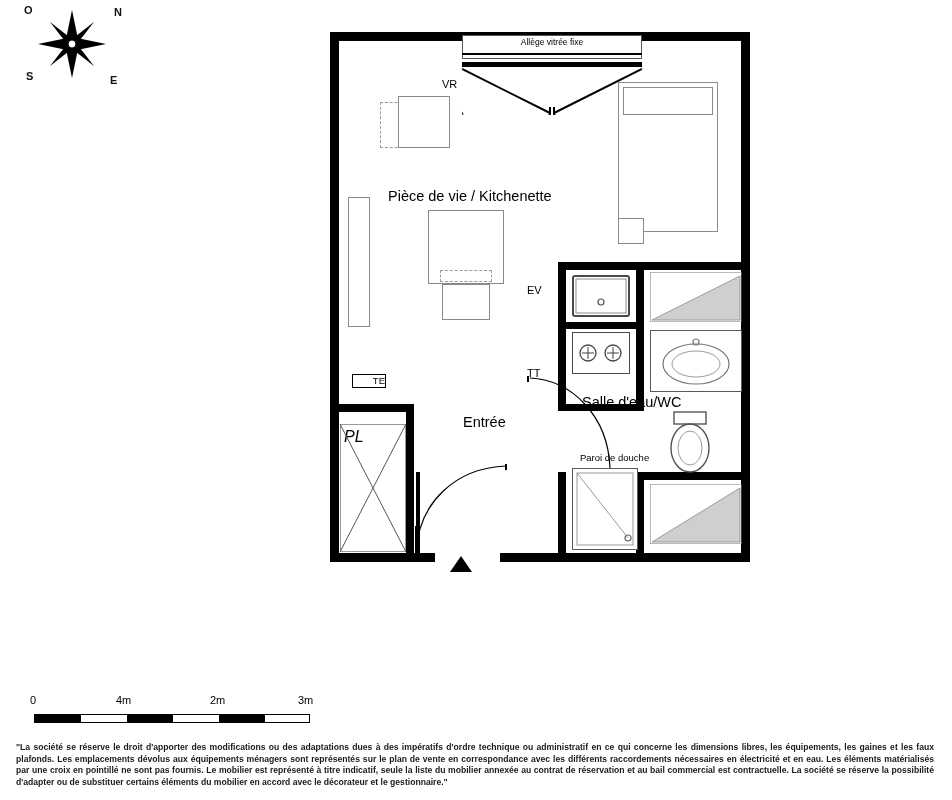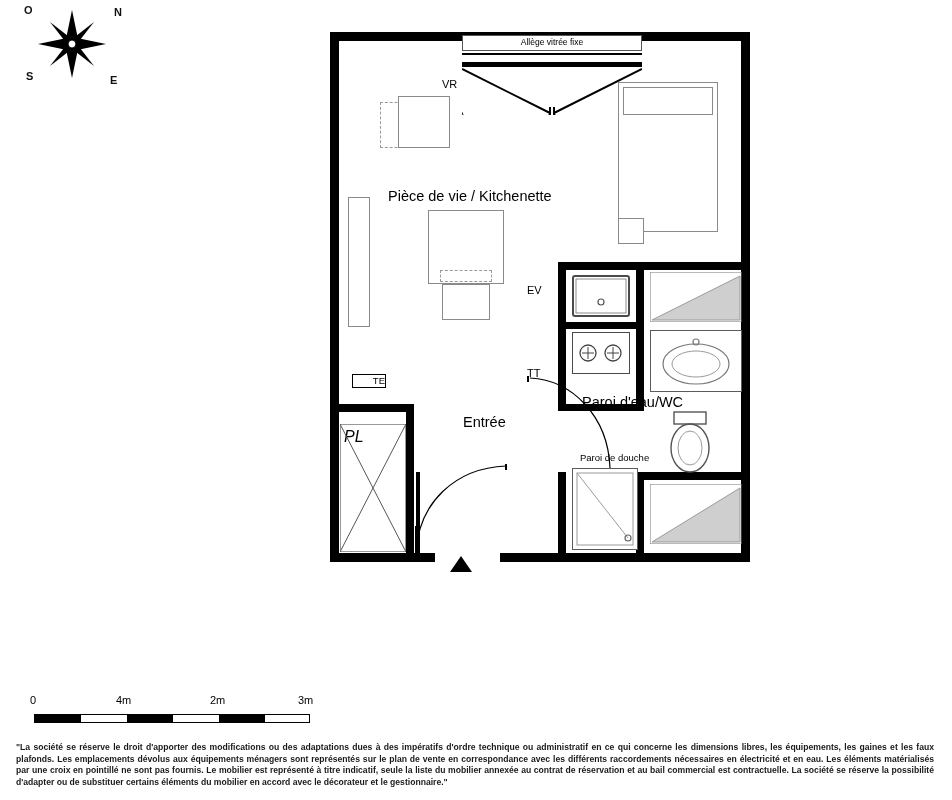--- a/index.html
+++ b/index.html
@@ -236,21 +236,21 @@
 
     <div class="wall" style="left:306px; top:440px; width:8px; height:90px;"></div>
 
     <div class="wall" style="left:306px; top:440px; width:114px; height:8px;"></div>
 
     <div class="wall" style="left:76px; top:372px; width:8px; height:158px;"></div>
     <div class="wall" style="left:0px; top:372px; width:84px; height:8px;"></div>
 
     <div class="wall" style="left:0px; top:340px; width:8px; height:32px;"></div>
 
-    <div class="allege" style="left:132px; top:3px; width:180px; height:16px;">Allège vitrée fixe</div>
+    <div class="allege" style="left:132px; top:3px; width:180px; height:24px;">Allège vitrée fixe</div>
     <div class="thin" style="left:132px; top:21px; width:180px; height:2px;"></div>
     <div class="thin" style="left:132px; top:30px; width:180px; height:5px;"></div>
 
     <div class="code-label" style="left:112px; top:46px;">VR</div>
 
     <svg class="thin" style="left:132px; top:35px; width:180px; height:48px; background:transparent;" width="180" height="48" viewBox="0 0 180 48">
       <line x1="0" y1="2" x2="88" y2="46" stroke="#000" stroke-width="2"></line>
       <line x1="180" y1="2" x2="92" y2="46" stroke="#000" stroke-width="2"></line>
       <path d="M0 2 A 46 46 0 0 0 88 46" fill="none" stroke="#000" stroke-width="1"></path>
       <path d="M180 2 A 46 46 0 0 1 92 46" fill="none" stroke="#000" stroke-width="1"></path>
@@ -296,21 +296,21 @@
       <polygon points="2,48 90,48 90,4" fill="#cfcfcf" stroke="#9a9a9a" stroke-width="1"></polygon>
     </svg>
 
     <div class="outline" style="left:320px; top:298px; width:92px; height:62px; border:1.5px solid #5a5a5a;"></div>
     <svg style="position:absolute; left:320px; top:298px;" width="92" height="62" viewBox="0 0 92 62">
       <ellipse cx="46" cy="34" rx="33" ry="20" fill="none" stroke="#777" stroke-width="1.2"></ellipse>
       <ellipse cx="46" cy="34" rx="24" ry="13" fill="none" stroke="#9a9a9a" stroke-width="1"></ellipse>
       <circle cx="46" cy="12" r="3" fill="none" stroke="#777" stroke-width="1.2"></circle>
     </svg>
 
-    <div class="room-label" style="left:252px; top:362px;">Paroi d'eau/WC</div>
+    <div class="room-label" style="left:252px; top:362px;">Salle d'eau/WC</div>
 
     <svg style="position:absolute; left:196px; top:344px;" width="92" height="96" viewBox="0 0 92 96">
       <path d="M4 2 C 46 4, 82 40, 84 92" fill="none" stroke="#000" stroke-width="1.2"></path>
       <line x1="84" y1="92" x2="84" y2="96" stroke="#000" stroke-width="2"></line>
       <line x1="2" y1="0" x2="2" y2="6" stroke="#000" stroke-width="2"></line>
     </svg>
 
     <div class="tiny-label" style="left:250px; top:420px;">Paroi de douche</div>
     <div class="outline" style="left:242px; top:436px; width:66px; height:82px; border:1.5px solid #5a5a5a;"></div>
     <svg style="position:absolute; left:242px; top:436px;" width="66" height="82" viewBox="0 0 66 82">

